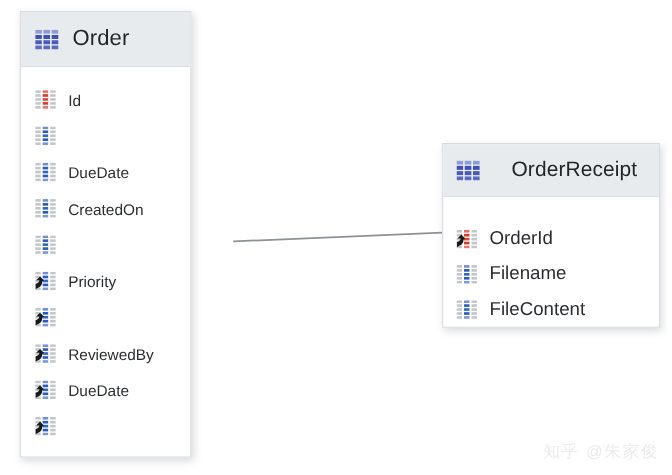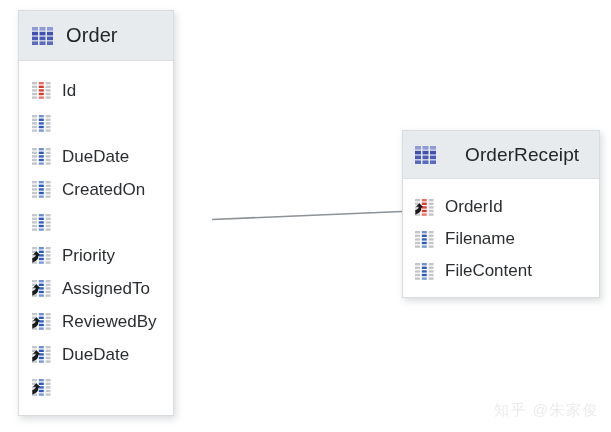--- a/index.html
+++ b/index.html
@@ -86,21 +86,21 @@
     letter-spacing: 0.1px;
   }
   #entity-order .entity-body {
     padding-top: 13px;
   }
   #entity-order .field-row {
     height: 33px;
     padding-left: 13px;
   }
   #entity-order .field-label {
-    font-size: 17px;
+    font-size: 14px;
     margin-left: 11px;
   }
 
   
   #entity-orderreceipt {
     left: 402px;
     top: 130px;
     width: 198px;
     height: 168px;
   }
@@ -108,21 +108,21 @@
     height: 48px;
     padding-left: 12px;
     gap: 16px;
   }
   #entity-orderreceipt .entity-title {
     font-size: 19px;
     margin-left: 12px;
     letter-spacing: 0.1px;
   }
   #entity-orderreceipt .entity-body {
-    padding-top: 12px;
+    padding-top: 22px;
   }
   #entity-orderreceipt .field-row {
     height: 32px;
     padding-left: 12px;
   }
   #entity-orderreceipt .field-label {
     font-size: 17px;
     margin-left: 11px;
   }
 
@@ -357,21 +357,20 @@
               <rect x="0" y="10.8" width="5" height="2.4" fill="#c3c7cb"></rect>
               <rect x="6.8" y="10.8" width="5" height="2.4" fill="#2c5bc0"></rect>
               <rect x="13.6" y="10.8" width="5" height="2.4" fill="#c3c7cb"></rect>
               <rect x="0" y="14.4" width="5" height="2.4" fill="#c3c7cb"></rect>
               <rect x="6.8" y="14.4" width="5" height="2.4" fill="#7b98d8"></rect>
               <rect x="13.6" y="14.4" width="5" height="2.4" fill="#c3c7cb"></rect>
               <path d="M7.6 9.4 C7.6 13.6 4.6 15.0 1.0 16.6 L1.0 11.6 C3.4 10.6 4.6 10.0 4.8 8.0 L1.6 8.0 L5.4 4.2 L9.2 8.0 Z" fill="#1a1a1a" transform="translate(-0.6,0.4) scale(0.92)"></path>
             </g>
           </svg>
         </span>
-        <span class="field-label">AssignedTo</span>
       </div>
 
       <div class="field-row">
         <span class="icon icon-nav">
           <svg viewBox="0 0 19 17" width="19" height="17">
             <g>
               <rect x="0" y="0" width="5" height="2.4" fill="#c3c7cb"></rect>
               <rect x="6.8" y="0" width="5" height="2.4" fill="#6f8fd4"></rect>
               <rect x="13.6" y="0" width="5" height="2.4" fill="#c3c7cb"></rect>
               <rect x="0" y="3.6" width="5" height="2.4" fill="#c3c7cb"></rect>

